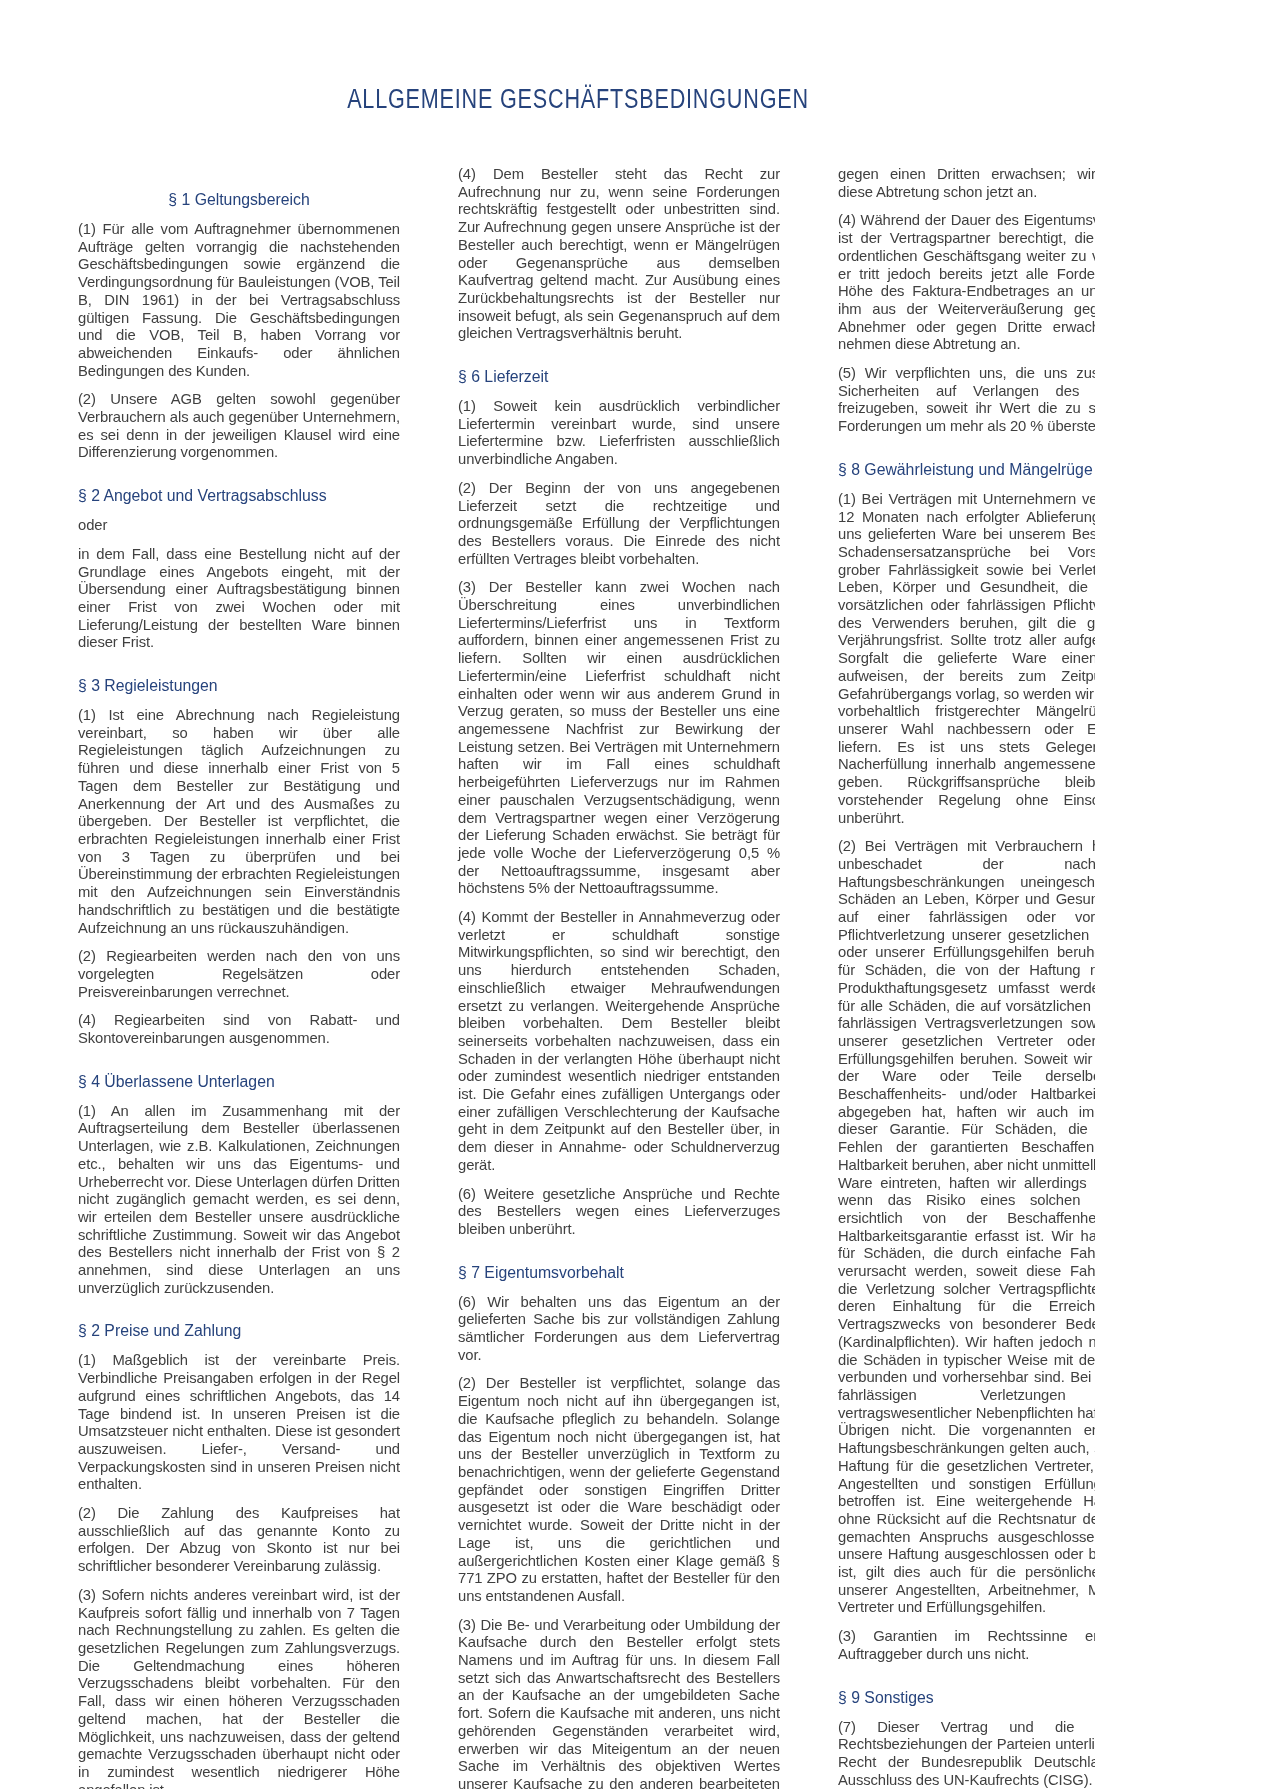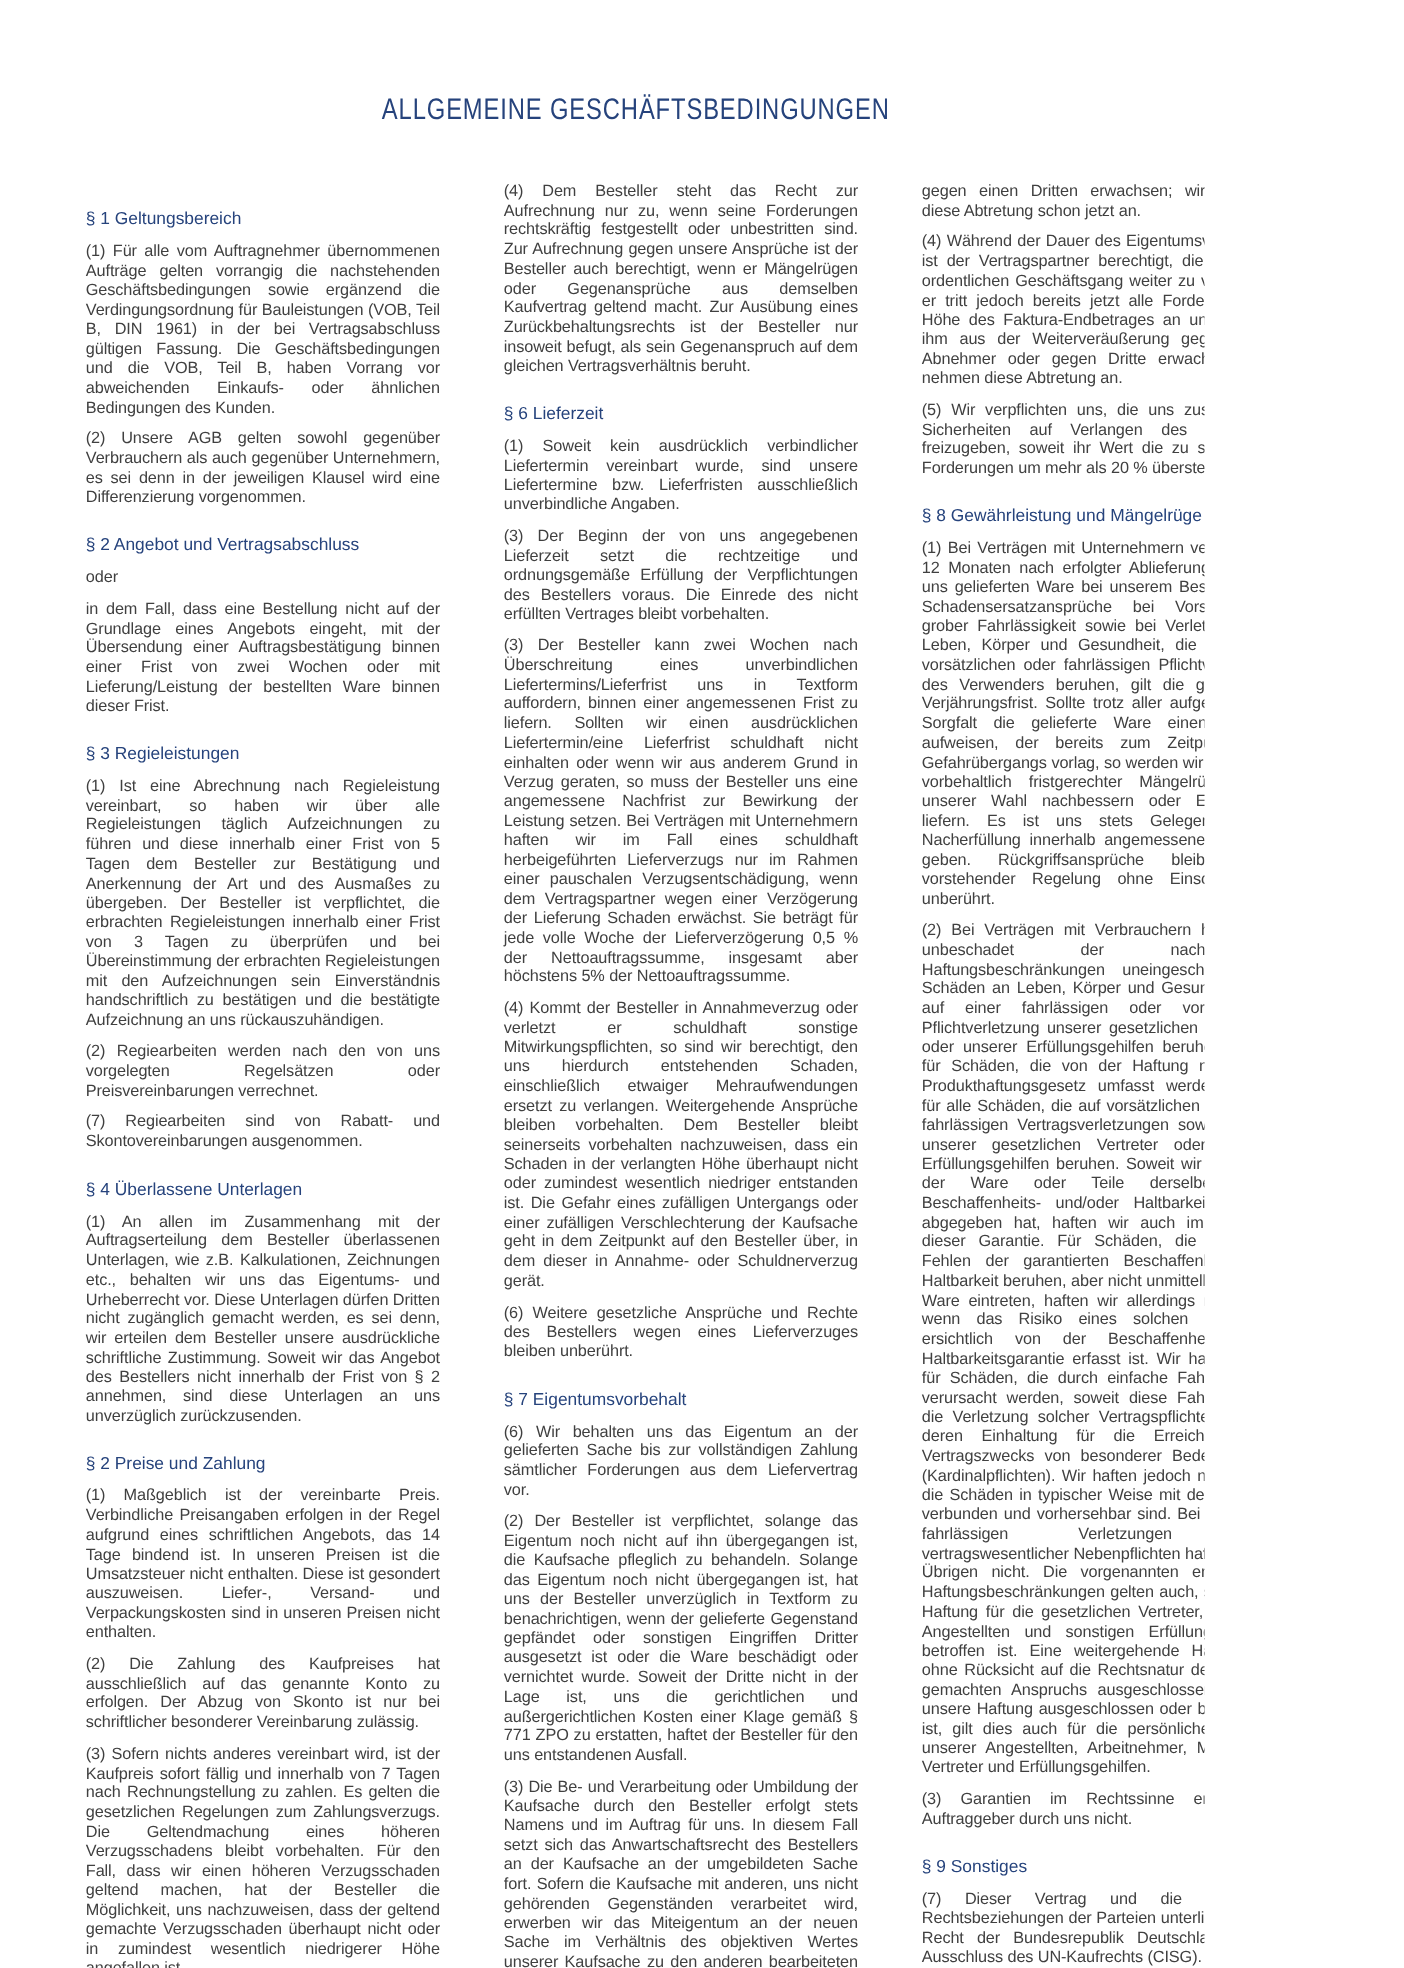--- a/index.html
+++ b/index.html
@@ -53,51 +53,52 @@
   }
   .col h2.heading {
     margin: 25px 0 12px 0;
     color: #26437c;
     font-size: 15.8px;
     line-height: 18px;
     font-weight: 400;
   }
   .col > :first-child {
     margin-top: 0;
+    text-align: center;
   }
 </style>
 </head>
 <body>
 
 <div class="page">
   <h1 class="title">ALLGEMEINE GESCHÄFTSBEDINGUNGEN</h1>
   <div class="columns">
     <div class="col">
         <h2 class="heading">§ 1 Geltungsbereich</h2>
         <p class="paragraph">(1) Für alle vom Auftragnehmer übernommenen Aufträge gelten vorrangig die nachstehenden Geschäftsbedingungen sowie ergänzend die Verdingungsordnung für Bauleistungen (VOB, Teil B, DIN 1961) in der bei Vertragsabschluss gültigen Fassung. Die Geschäftsbedingungen und die VOB, Teil B, haben Vorrang vor abweichenden Einkaufs- oder ähnlichen Bedingungen des Kunden.</p>
         <p class="paragraph">(2) Unsere AGB gelten sowohl gegenüber Verbrauchern als auch gegenüber Unternehmern, es sei denn in der jeweiligen Klausel wird eine Differenzierung vorgenommen.</p>
         <h2 class="heading">§ 2 Angebot und Vertragsabschluss</h2>
         <p class="paragraph">oder</p>
         <p class="paragraph">in dem Fall, dass eine Bestellung nicht auf der Grundlage eines Angebots eingeht, mit der Übersendung einer Auftragsbestätigung binnen einer Frist von zwei Wochen oder mit Lieferung/Leistung der bestellten Ware binnen dieser Frist.</p>
         <h2 class="heading">§ 3 Regieleistungen</h2>
         <p class="paragraph">(1) Ist eine Abrechnung nach Regieleistung vereinbart, so haben wir über alle Regieleistungen täglich Aufzeichnungen zu führen und diese innerhalb einer Frist von 5 Tagen dem Besteller zur Bestätigung und Anerkennung der Art und des Ausmaßes zu übergeben. Der Besteller ist verpflichtet, die erbrachten Regieleistungen innerhalb einer Frist von 3 Tagen zu überprüfen und bei Übereinstimmung der erbrachten Regieleistungen mit den Aufzeichnungen sein Einverständnis handschriftlich zu bestätigen und die bestätigte Aufzeichnung an uns rückauszuhändigen.</p>
         <p class="paragraph">(2) Regiearbeiten werden nach den von uns vorgelegten Regelsätzen oder Preisvereinbarungen verrechnet.</p>
-        <p class="paragraph">(7) Regiearbeiten sind von Rabatt- und Skontovereinbarungen ausgenommen.</p>
+        <p class="paragraph">(4) Regiearbeiten sind von Rabatt- und Skontovereinbarungen ausgenommen.</p>
         <h2 class="heading">§ 4 Überlassene Unterlagen</h2>
         <p class="paragraph">(1) An allen im Zusammenhang mit der Auftragserteilung dem Besteller überlassenen Unterlagen, wie z.B. Kalkulationen, Zeichnungen etc., behalten wir uns das Eigentums- und Urheberrecht vor. Diese Unterlagen dürfen Dritten nicht zugänglich gemacht werden, es sei denn, wir erteilen dem Besteller unsere ausdrückliche schriftliche Zustimmung. Soweit wir das Angebot des Bestellers nicht innerhalb der Frist von § 2 annehmen, sind diese Unterlagen an uns unverzüglich zurückzusenden.</p>
         <h2 class="heading">§ 2 Preise und Zahlung</h2>
         <p class="paragraph">(1) Maßgeblich ist der vereinbarte Preis. Verbindliche Preisangaben erfolgen in der Regel aufgrund eines schriftlichen Angebots, das 14 Tage bindend ist. In unseren Preisen ist die Umsatzsteuer nicht enthalten. Diese ist gesondert auszuweisen. Liefer-, Versand- und Verpackungskosten sind in unseren Preisen nicht enthalten.</p>
         <p class="paragraph">(2) Die Zahlung des Kaufpreises hat ausschließlich auf das genannte Konto zu erfolgen. Der Abzug von Skonto ist nur bei schriftlicher besonderer Vereinbarung zulässig.</p>
         <p class="paragraph">(3) Sofern nichts anderes vereinbart wird, ist der Kaufpreis sofort fällig und innerhalb von 7 Tagen nach Rechnungstellung zu zahlen. Es gelten die gesetzlichen Regelungen zum Zahlungsverzugs. Die Geltendmachung eines höheren Verzugsschadens bleibt vorbehalten. Für den Fall, dass wir einen höheren Verzugsschaden geltend machen, hat der Besteller die Möglichkeit, uns nachzuweisen, dass der geltend gemachte Verzugsschaden überhaupt nicht oder in zumindest wesentlich niedrigerer Höhe angefallen ist.</p>
       </div>
     <div class="col">
         <p class="paragraph">(4) Dem Besteller steht das Recht zur Aufrechnung nur zu, wenn seine Forderungen rechtskräftig festgestellt oder unbestritten sind. Zur Aufrechnung gegen unsere Ansprüche ist der Besteller auch berechtigt, wenn er Mängelrügen oder Gegenansprüche aus demselben Kaufvertrag geltend macht. Zur Ausübung eines Zurückbehaltungsrechts ist der Besteller nur insoweit befugt, als sein Gegenanspruch auf dem gleichen Vertragsverhältnis beruht.</p>
         <h2 class="heading">§ 6 Lieferzeit</h2>
         <p class="paragraph">(1) Soweit kein ausdrücklich verbindlicher Liefertermin vereinbart wurde, sind unsere Liefertermine bzw. Lieferfristen ausschließlich unverbindliche Angaben.</p>
-        <p class="paragraph">(3) Der Beginn der von uns angegebenen Lieferzeit setzt die rechtzeitige und ordnungsgemäße Erfüllung der Verpflichtungen des Bestellers voraus. Die Einrede des nicht erfüllten Vertrages bleibt vorbehalten.</p>
+        <p class="paragraph">(2) Der Beginn der von uns angegebenen Lieferzeit setzt die rechtzeitige und ordnungsgemäße Erfüllung der Verpflichtungen des Bestellers voraus. Die Einrede des nicht erfüllten Vertrages bleibt vorbehalten.</p>
         <p class="paragraph">(3) Der Besteller kann zwei Wochen nach Überschreitung eines unverbindlichen Liefertermins/Lieferfrist uns in Textform auffordern, binnen einer angemessenen Frist zu liefern. Sollten wir einen ausdrücklichen Liefertermin/eine Lieferfrist schuldhaft nicht einhalten oder wenn wir aus anderem Grund in Verzug geraten, so muss der Besteller uns eine angemessene Nachfrist zur Bewirkung der Leistung setzen. Bei Verträgen mit Unternehmern haften wir im Fall eines schuldhaft herbeigeführten Lieferverzugs nur im Rahmen einer pauschalen Verzugsentschädigung, wenn dem Vertragspartner wegen einer Verzögerung der Lieferung Schaden erwächst. Sie beträgt für jede volle Woche der Lieferverzögerung 0,5 % der Nettoauftragssumme, insgesamt aber höchstens 5% der Nettoauftragssumme.</p>
         <p class="paragraph">(4) Kommt der Besteller in Annahmeverzug oder verletzt er schuldhaft sonstige Mitwirkungspflichten, so sind wir berechtigt, den uns hierdurch entstehenden Schaden, einschließlich etwaiger Mehraufwendungen ersetzt zu verlangen. Weitergehende Ansprüche bleiben vorbehalten. Dem Besteller bleibt seinerseits vorbehalten nachzuweisen, dass ein Schaden in der verlangten Höhe überhaupt nicht oder zumindest wesentlich niedriger entstanden ist. Die Gefahr eines zufälligen Untergangs oder einer zufälligen Verschlechterung der Kaufsache geht in dem Zeitpunkt auf den Besteller über, in dem dieser in Annahme- oder Schuldnerverzug gerät.</p>
         <p class="paragraph">(6) Weitere gesetzliche Ansprüche und Rechte des Bestellers wegen eines Lieferverzuges bleiben unberührt.</p>
         <h2 class="heading">§ 7 Eigentumsvorbehalt</h2>
         <p class="paragraph">(6) Wir behalten uns das Eigentum an der gelieferten Sache bis zur vollständigen Zahlung sämtlicher Forderungen aus dem Liefervertrag vor.</p>
         <p class="paragraph">(2) Der Besteller ist verpflichtet, solange das Eigentum noch nicht auf ihn übergegangen ist, die Kaufsache pfleglich zu behandeln. Solange das Eigentum noch nicht übergegangen ist, hat uns der Besteller unverzüglich in Textform zu benachrichtigen, wenn der gelieferte Gegenstand gepfändet oder sonstigen Eingriffen Dritter ausgesetzt ist oder die Ware beschädigt oder vernichtet wurde. Soweit der Dritte nicht in der Lage ist, uns die gerichtlichen und außergerichtlichen Kosten einer Klage gemäß § 771 ZPO zu erstatten, haftet der Besteller für den uns entstandenen Ausfall.</p>
         <p class="paragraph">(3) Die Be- und Verarbeitung oder Umbildung der Kaufsache durch den Besteller erfolgt stets Namens und im Auftrag für uns. In diesem Fall setzt sich das Anwartschaftsrecht des Bestellers an der Kaufsache an der umgebildeten Sache fort. Sofern die Kaufsache mit anderen, uns nicht gehörenden Gegenständen verarbeitet wird, erwerben wir das Miteigentum an der neuen Sache im Verhältnis des objektiven Wertes unserer Kaufsache zu den anderen bearbeiteten Gegenständen zur Zeit der Verarbeitung. Dasselbe gilt für den Fall der Vermischung. Sofern die Vermischung in der Weise erfolgt, dass die Sache des Bestellers als Hauptsache anzusehen ist, gilt als vereinbart, dass der Besteller uns anteilmäßig Miteigentum überträgt und das so entstandene Alleineigentum oder Miteigentum für uns verwahrt. Zur Sicherung unserer Forderungen gegen den Besteller tritt der Besteller auch solche Forderungen an uns ab, die ihm durch die Verbindung der Vorbehaltsware mit einem Grundstück</p>
       </div>
     <div class="col">
         <p class="paragraph">gegen einen Dritten erwachsen; wir nehmen diese Abtretung schon jetzt an.</p>

